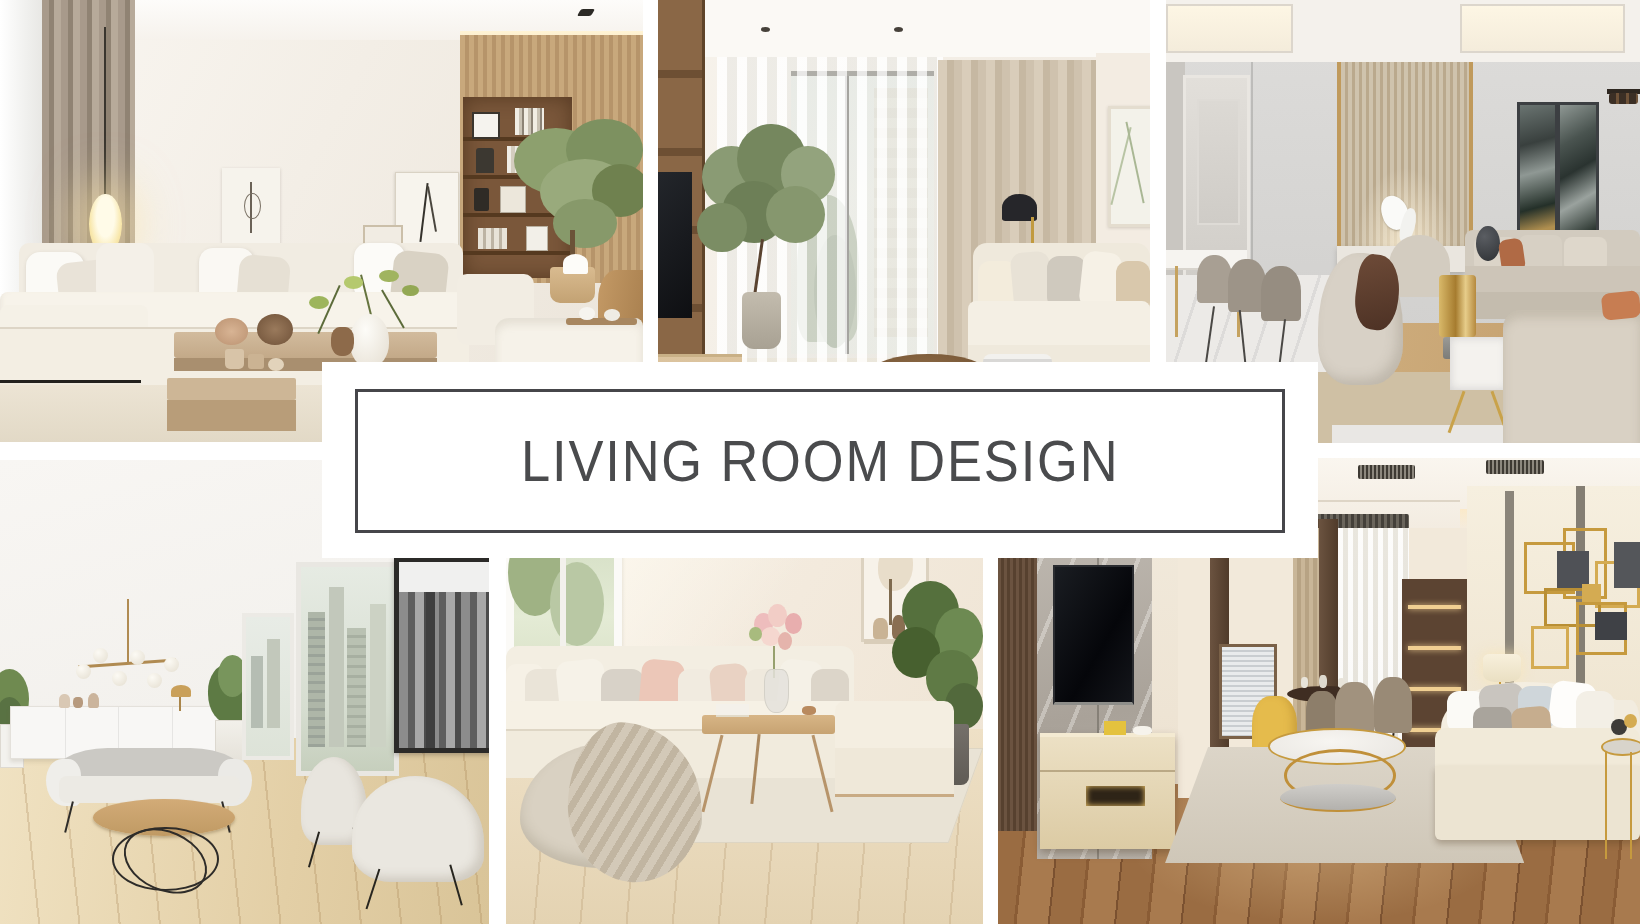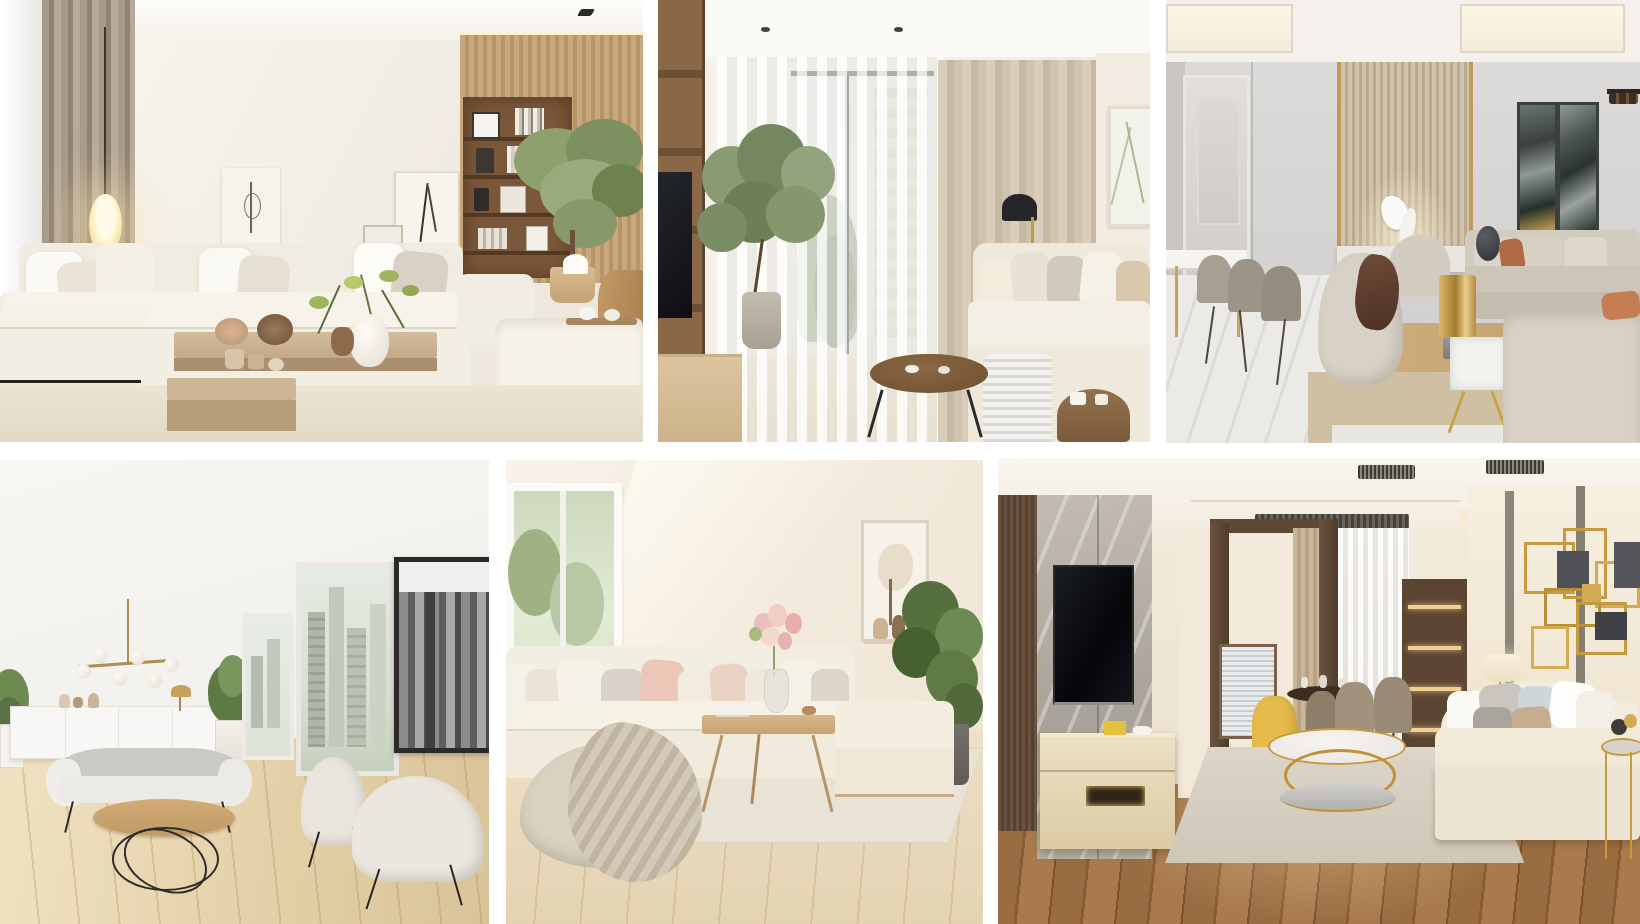--- a/index.html
+++ b/index.html
@@ -404,14 +404,19 @@
     <i class="a" style="left:42%;top:58%;width:21%;height:7%;border:2px solid #c69a3e;border-radius:50%;background:radial-gradient(ellipse at 45% 35%,#f7f5f1,#e7e4df);"></i>
     <i class="a" style="left:44.5%;top:62.5%;width:16.5%;height:10%;border:3px solid #c0903a;border-radius:50%;background:transparent;"></i>
     <i class="a" style="left:44%;top:70%;width:18%;height:5.6%;background:linear-gradient(#cfcdc9,#b3b1ad);border-radius:50%;border-bottom:2px solid #c0903a;"></i>
     <i class="a" style="left:94%;top:60%;width:6%;height:3%;background:#d8d4cb;border:2px solid #c69a3e;border-radius:50%;"></i>
     <i class="a" style="left:94.5%;top:63%;width:2px;height:23%;background:#c69a3e;"></i>
     <i class="a" style="left:98.5%;top:63%;width:2px;height:23%;background:#c69a3e;"></i>
     <i class="a" style="left:95.5%;top:56%;width:2.4%;height:3.4%;background:#3e3c38;border-radius:50%;"></i>
     <i class="a" style="left:97.5%;top:55%;width:2%;height:3%;background:#d4ab52;border-radius:50%;"></i>
   </section>
 
+  <div class="banner">
+    <div class="banner-frame">
+      <h1>LIVING ROOM DESIGN</h1>
+    </div>
+  </div>
 
 </div>
 
 </body></html>

